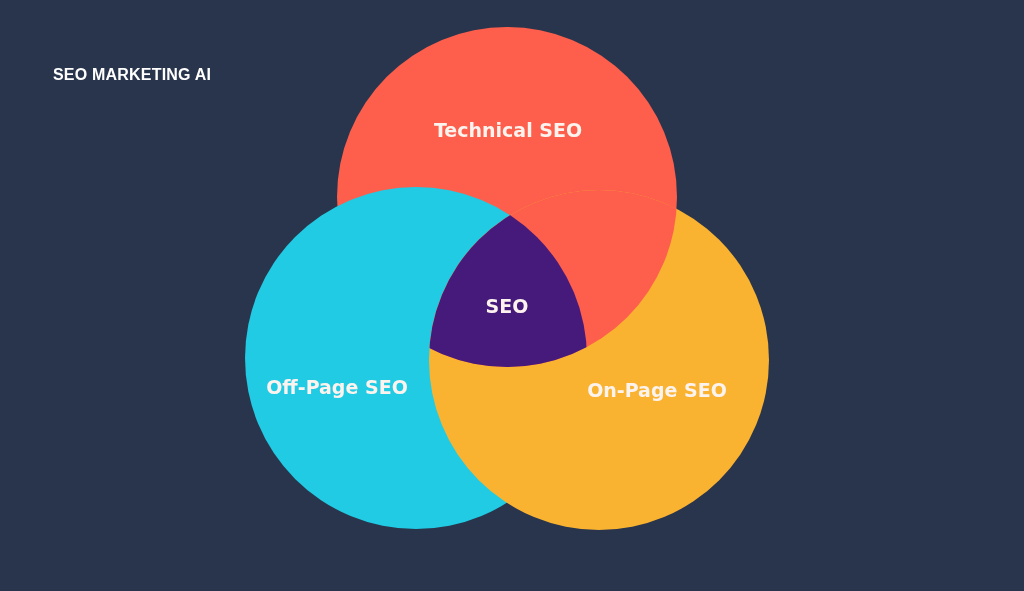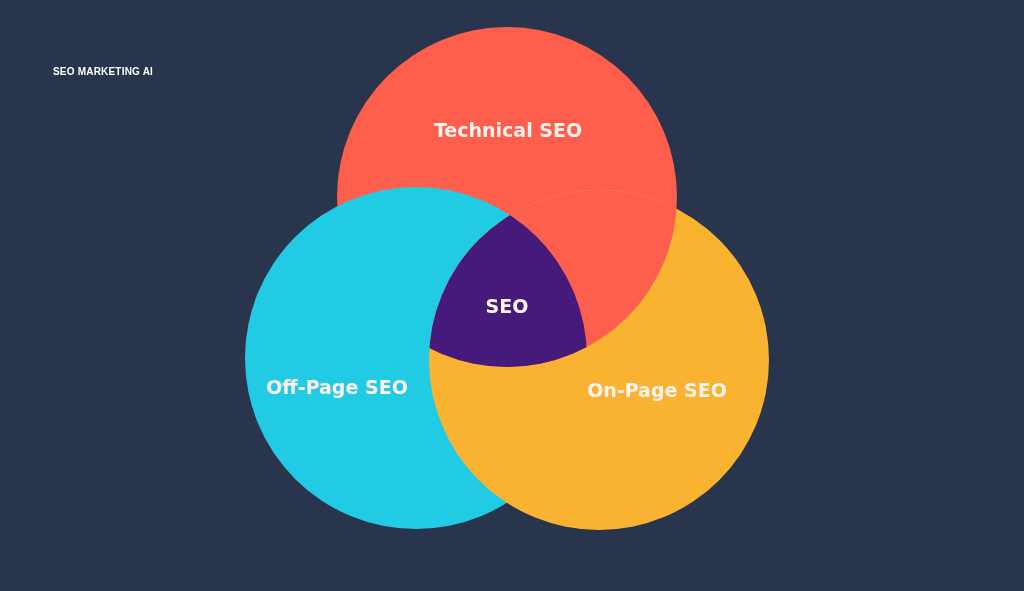--- a/index.html
+++ b/index.html
@@ -4,21 +4,21 @@
   <style>
     html, body { margin: 0; padding: 0; }
     body {
       width: 1024px; height: 591px; overflow: hidden;
       background: #29354d;
       font-family: "Liberation Sans", sans-serif;
       position: relative;
     }
     .brand {
       position: absolute; left: 53px; top: 66px;
-      color: #ffffff; font-weight: bold; font-size: 10px;
+      color: #ffffff; font-weight: bold; font-size: 16px;
       letter-spacing: 0.2px;
     }
     svg.venn { position: absolute; left: 0; top: 0; }
     .lbl {
       font-family: "DejaVu Sans", sans-serif;
       font-weight: bold; fill: #fdf3ee;
     }
   </style>
 </head>
 <body>

